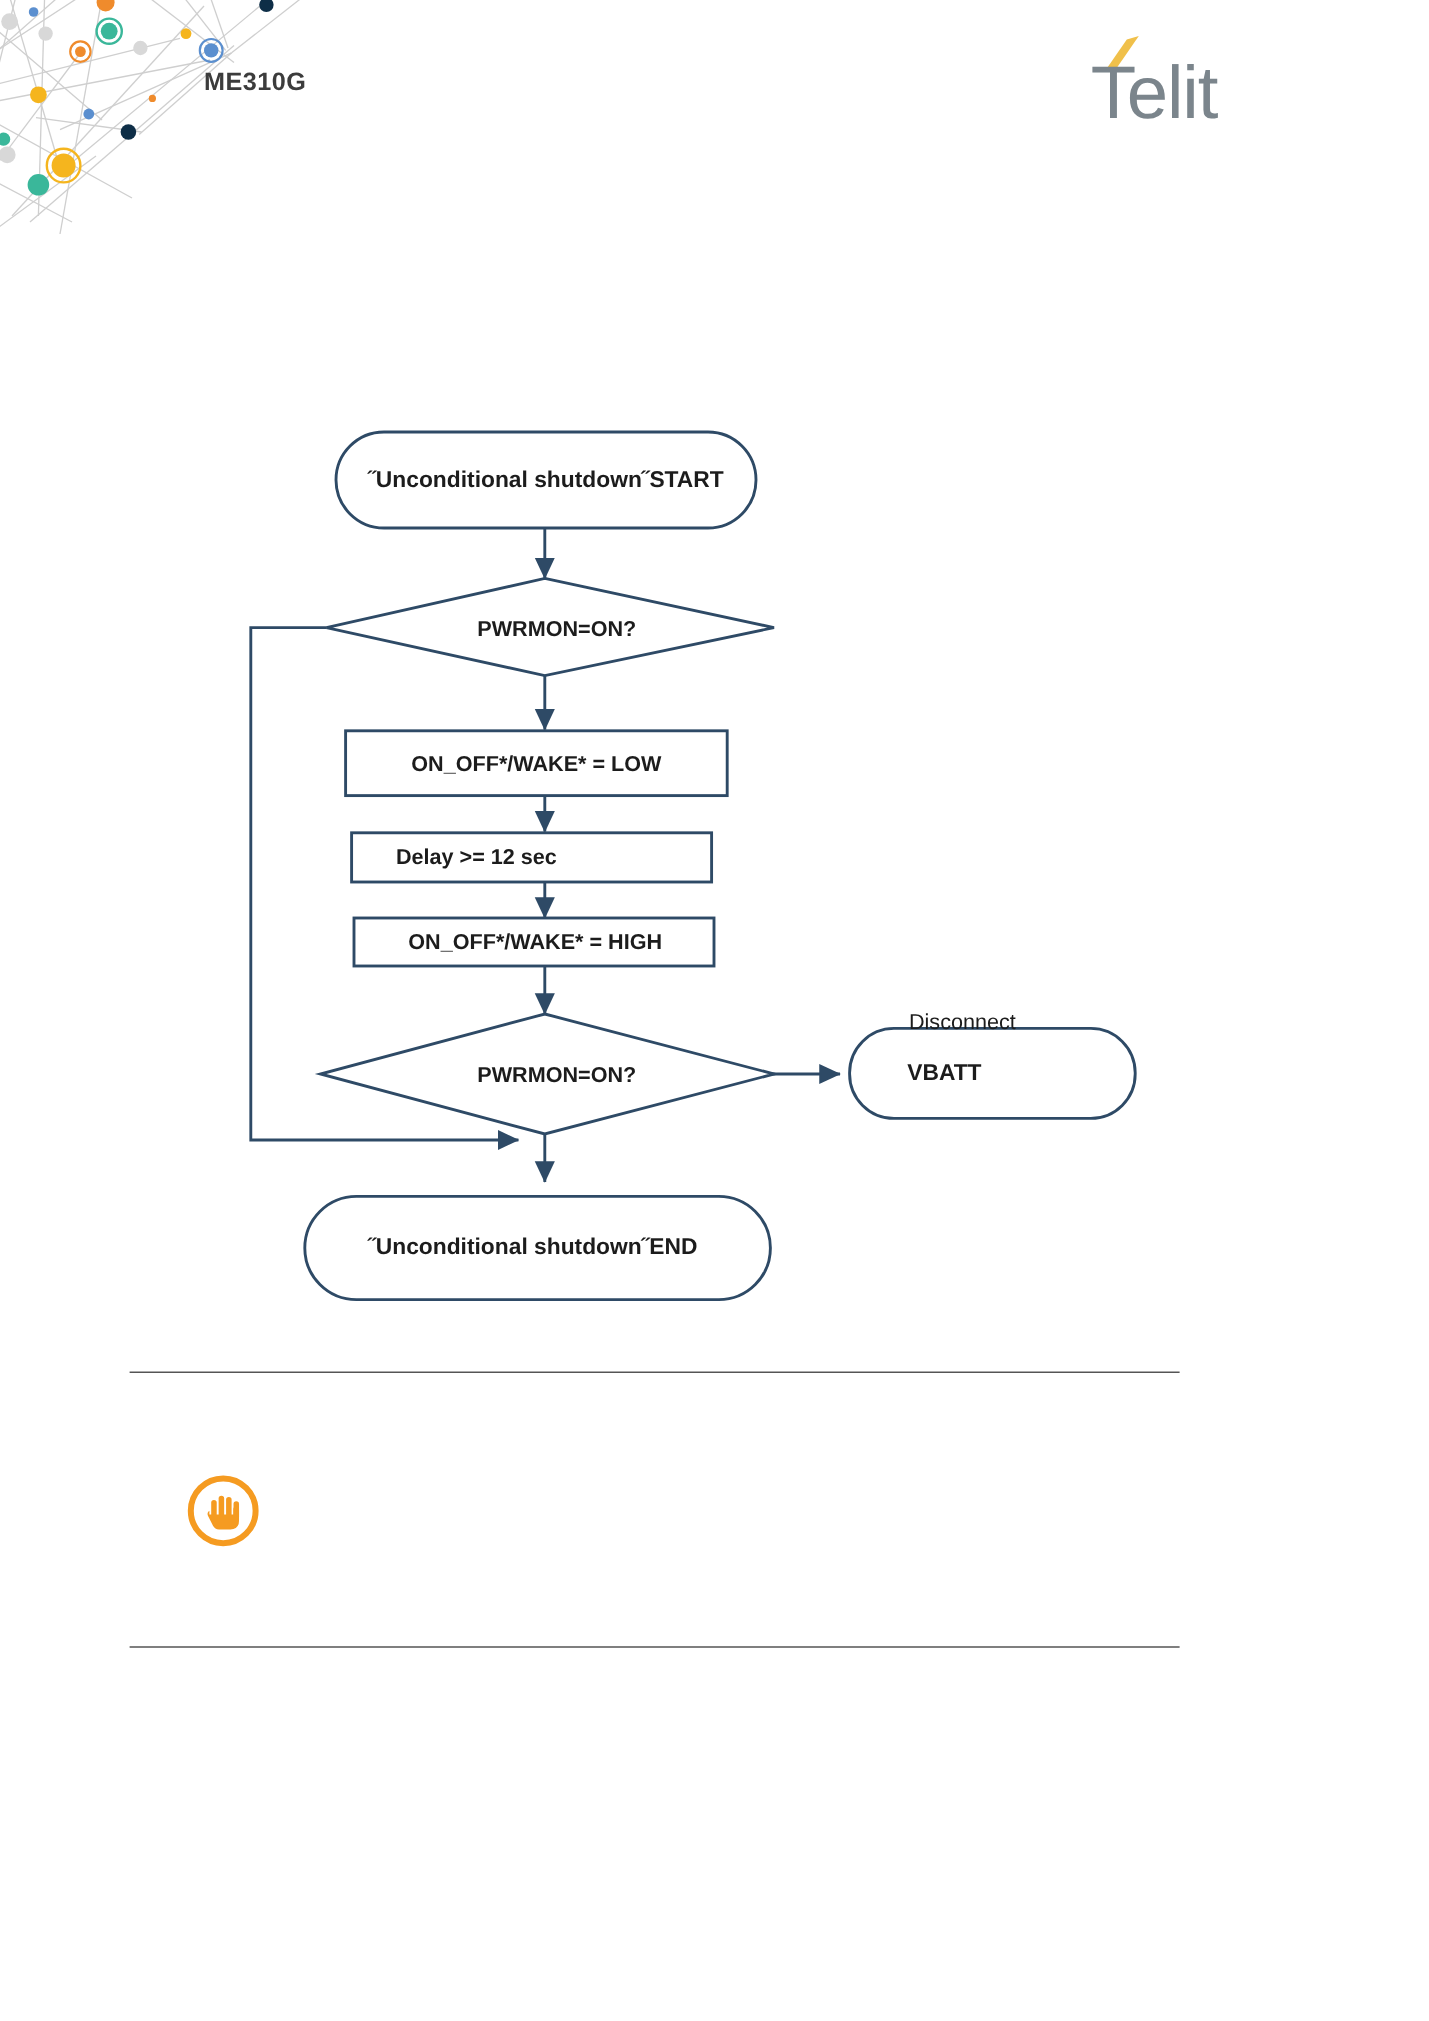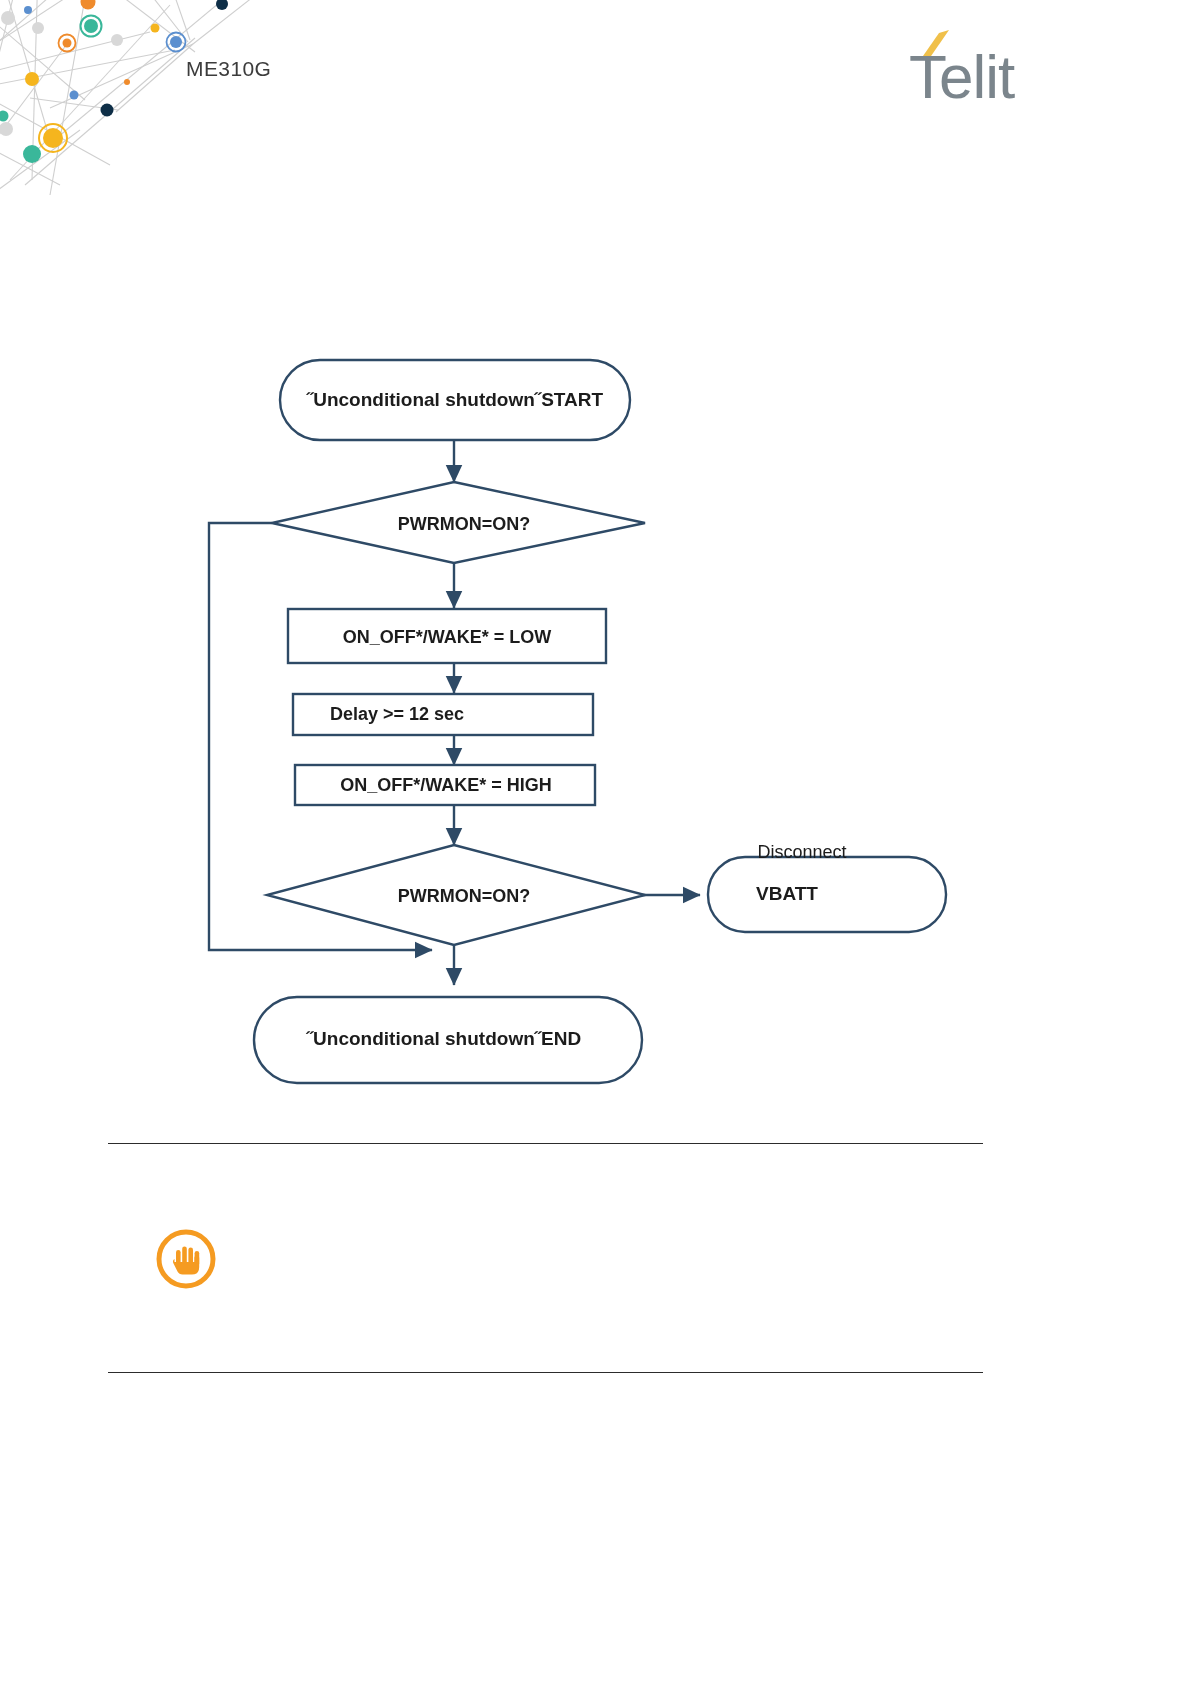--- a/index.html
+++ b/index.html
@@ -21,26 +21,27 @@
     height: 200px;
   }
   #header-decoration {
     position: absolute;
     top: -20px; left: -10px;
     width: 400px;
     height: 215px;
   }
   #doc-model-label {
     position: absolute;
-    left: 186px;
+    left: 170px;
     top: 57px;
     font-size: 21px;
     color: #3c3c3c;
     letter-spacing: 0.4px;
     font-family: "Liberation Sans", sans-serif;
+    font-weight: bold;
   }
   #telit-logo {
     position: absolute;
     right: 152px;
     top: 28px;
     width: 130px;
     height: 78px;
   }
 
   

